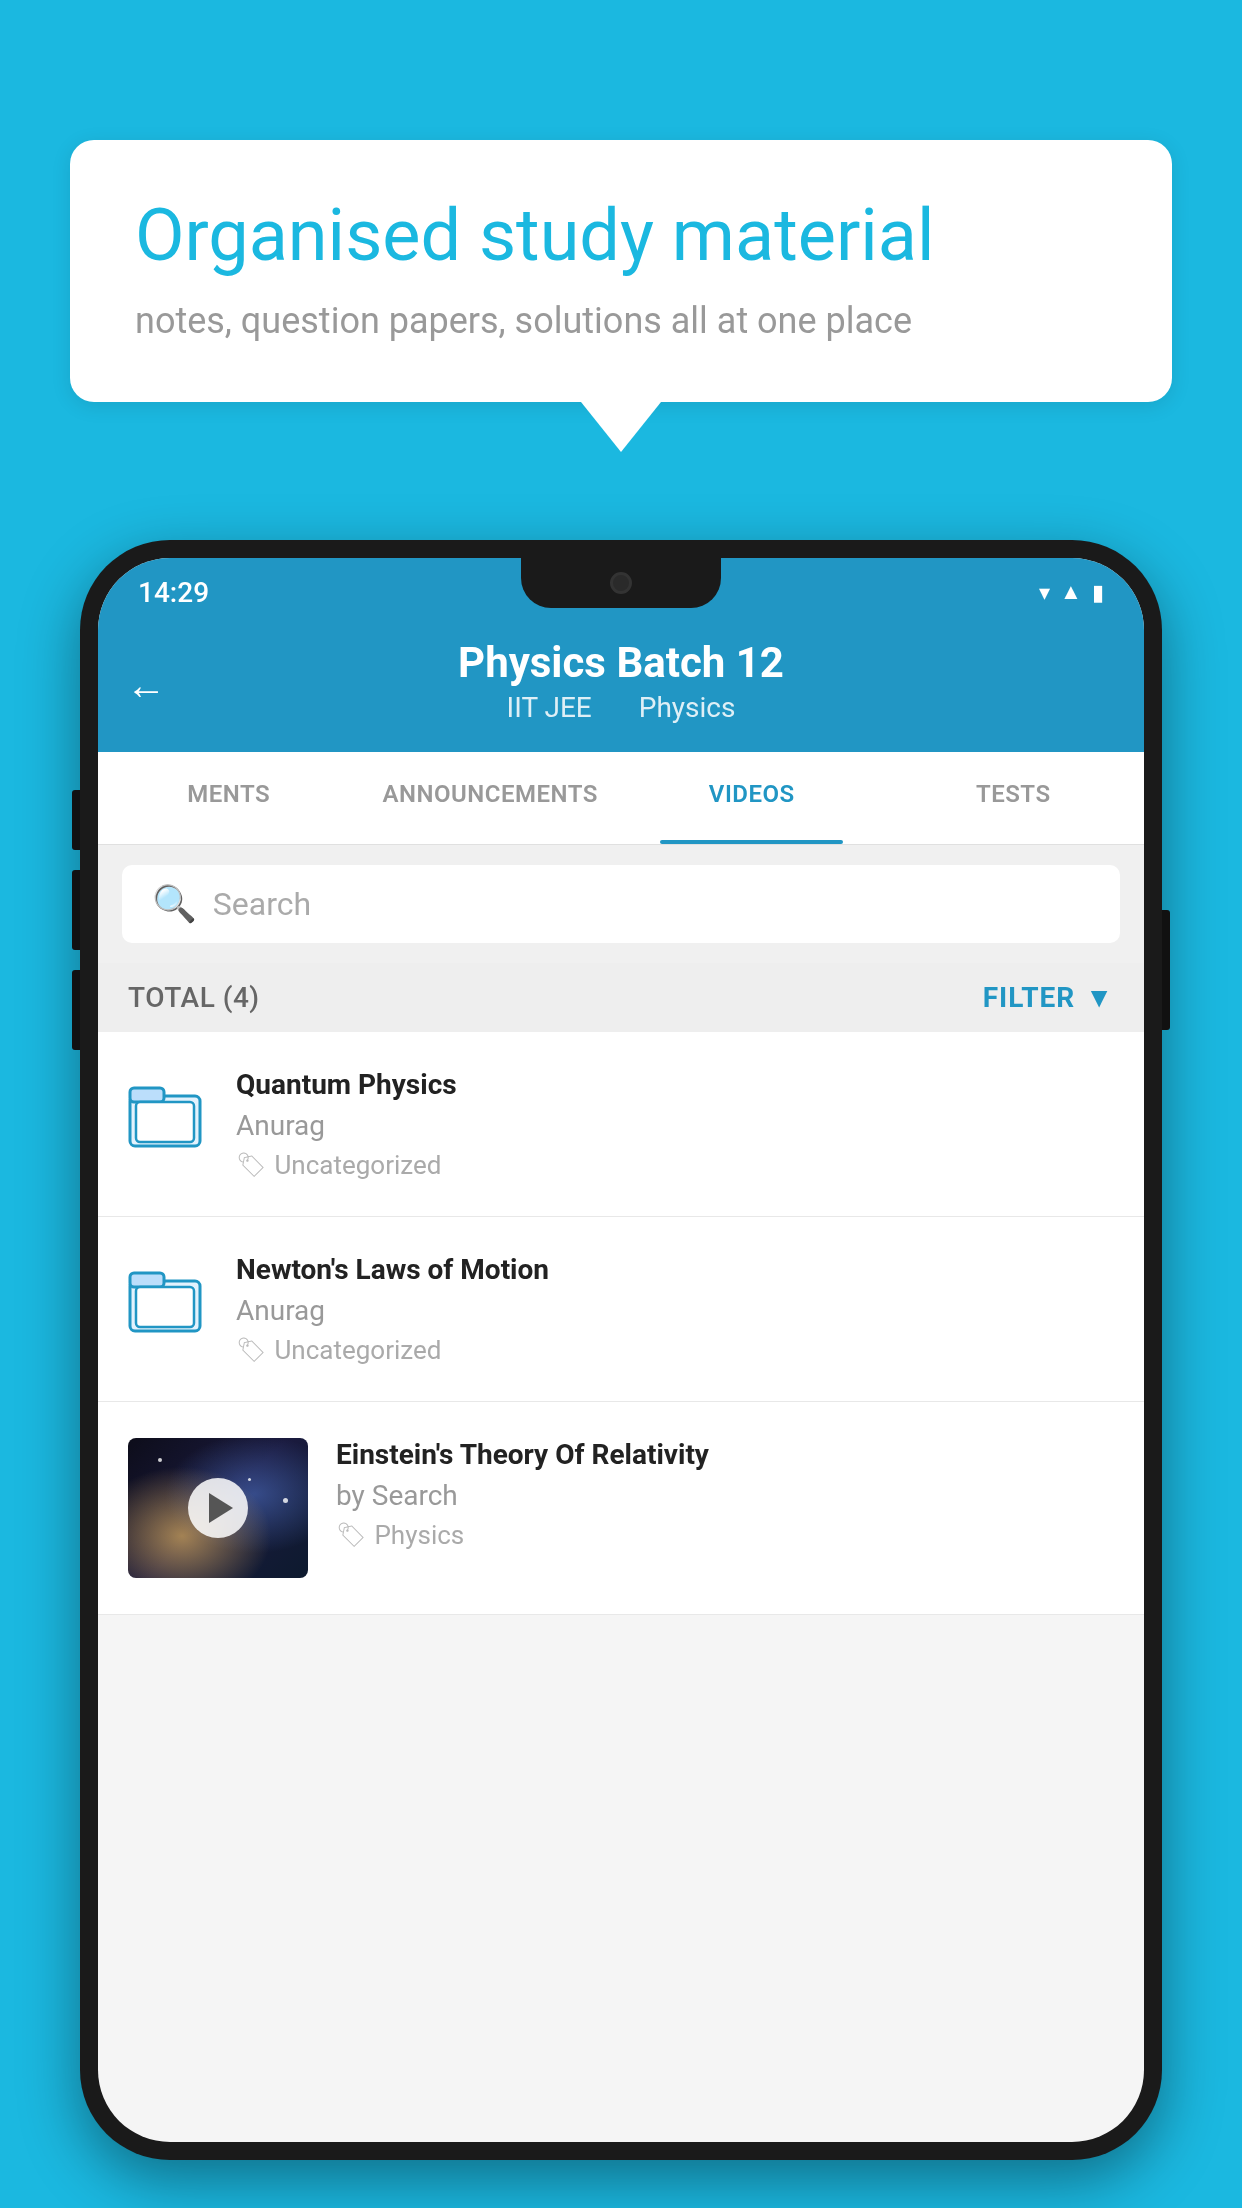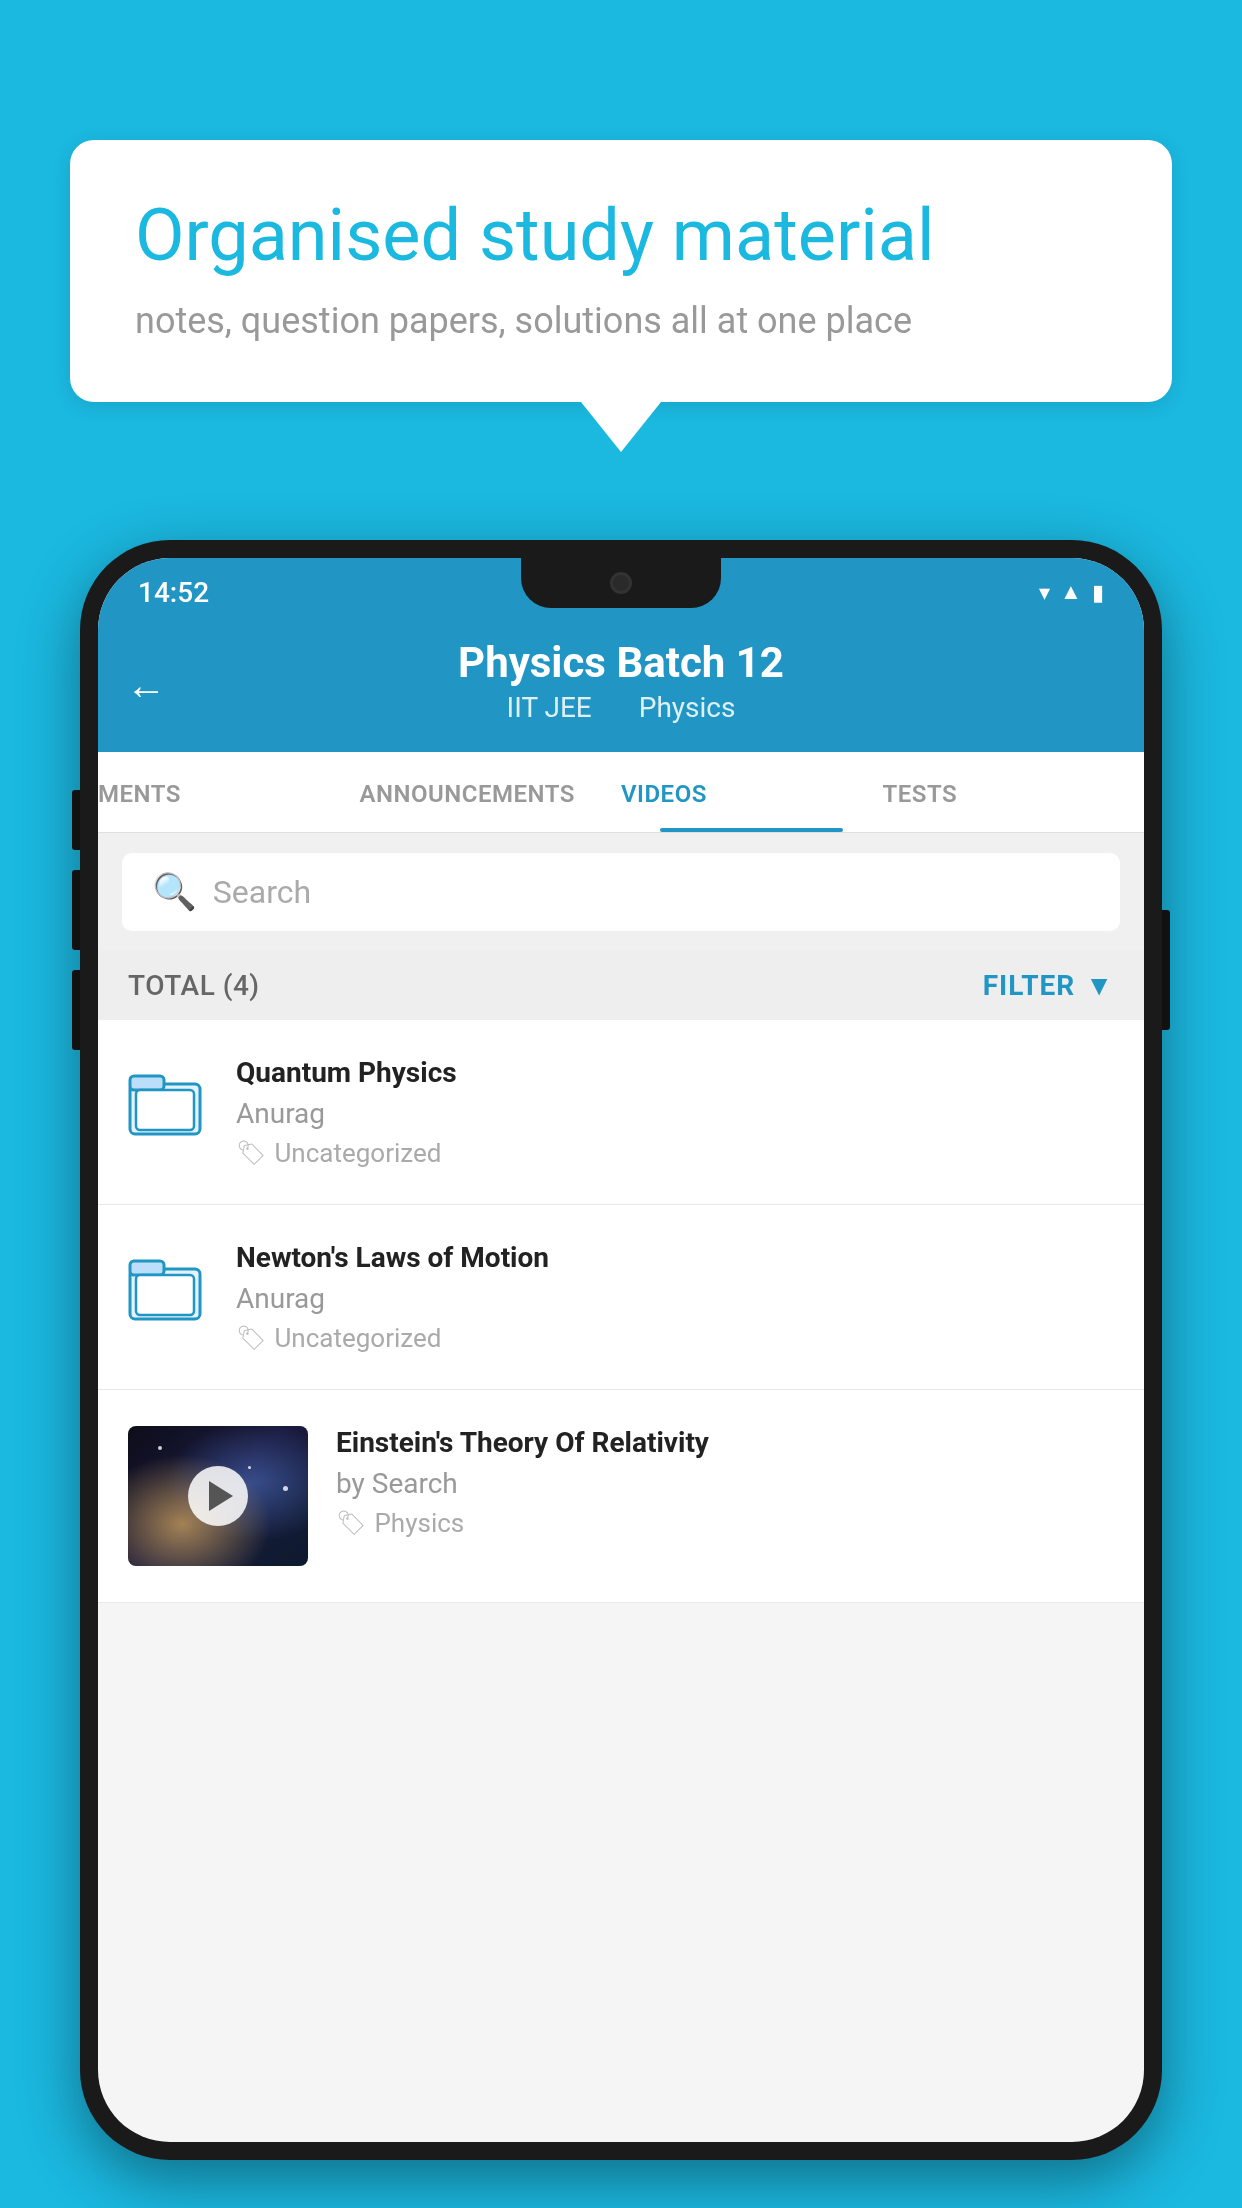--- a/index.html
+++ b/index.html
@@ -169,21 +169,22 @@
 
     
     .tabs-bar {
       background: white;
       display: flex;
       border-bottom: 1px solid #e0e0e0;
     }
 
     .tab-item {
       flex: 1;
-      padding: 28px 0 24px;
+      text-align: center;
+      padding: 28px 0 36px;
       font-size: 24px;
       font-weight: 600;
       color: #999;
       letter-spacing: 0.5px;
       position: relative;
     }
 
     .tab-item.active {
       color: #2196c4;
     }
@@ -421,21 +422,21 @@
     <div class="phone-btn-left-3"></div>
     <div class="phone-btn-right"></div>
 
     <div class="phone-inner">
 
       <div class="phone-notch">
         <div class="phone-camera"></div>
       </div>
 
       <div class="status-bar">
-        <span class="status-time">14:52</span>
+        <span class="status-time">14:29</span>
         <div class="status-icons">
           <span class="status-icon">▾</span>
           <span class="status-icon">▲</span>
           <span class="status-icon">▮</span>
         </div>
       </div>
 
       <div class="app-header">
         <div class="header-back">←</div>
         <div class="header-title">Physics Batch 12</div>

